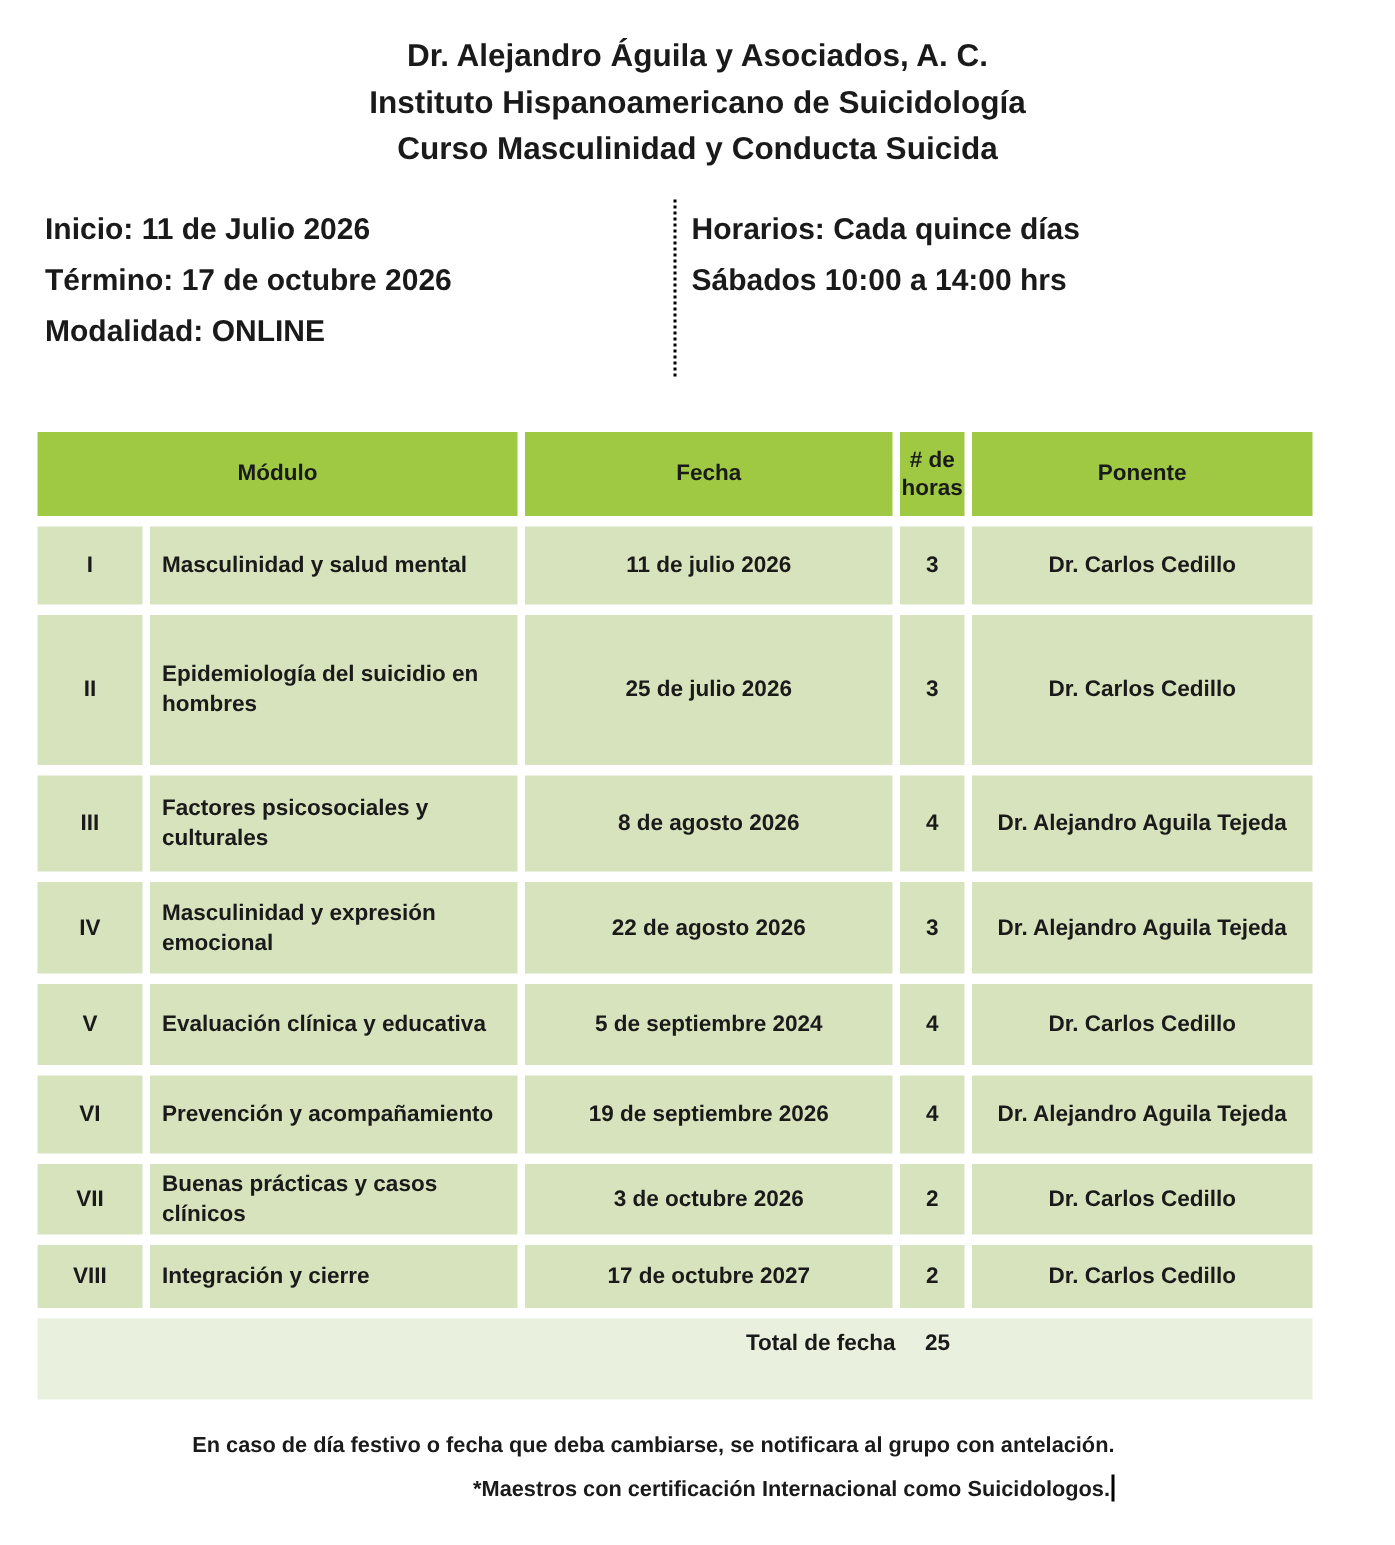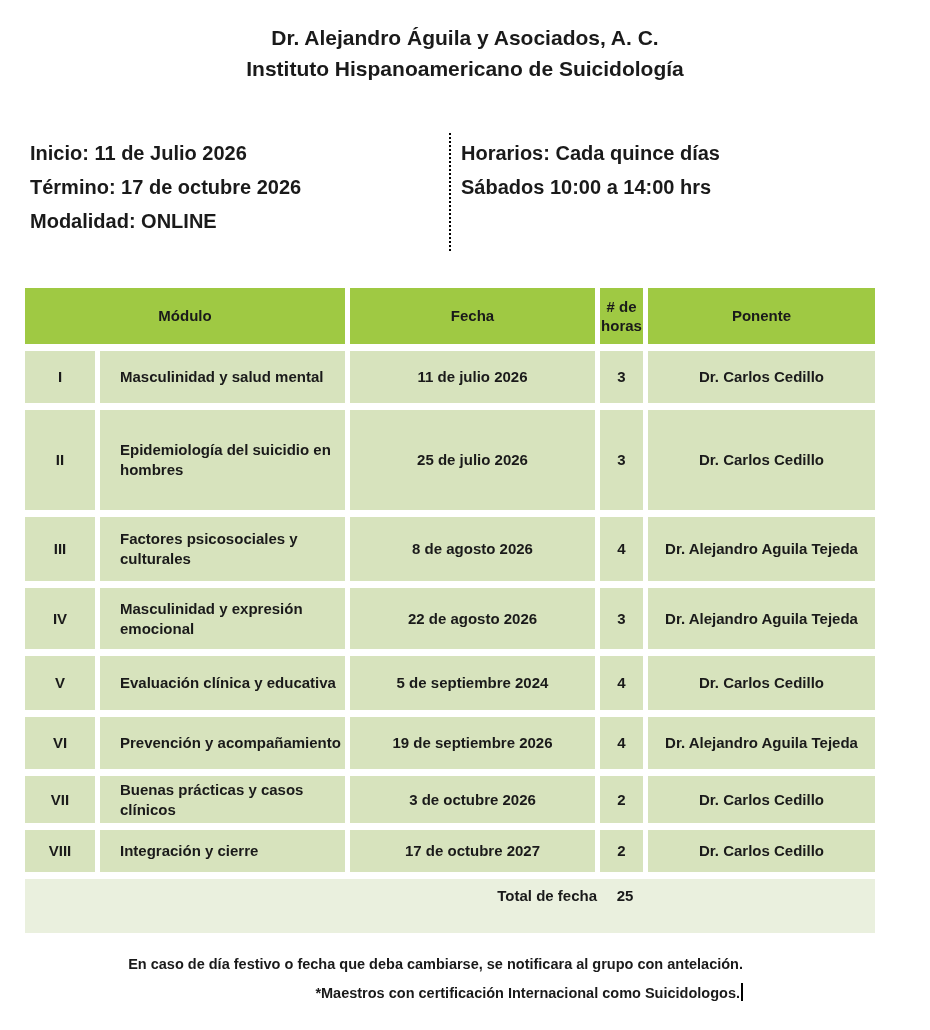--- a/index.html
+++ b/index.html
@@ -40,21 +40,21 @@
   .cell{
     display:flex;align-items:center;justify-content:center;
     text-align:center;background:var(--cell-green);
     line-height:20px;
   }
   .head{background:var(--header-green);}
   .head-modulo{grid-column:1 / 3;}
   .head-hours{white-space:pre;line-height:19px;}
   .module-cell{
     justify-content:flex-start;text-align:left;
-    padding-left:20px;white-space:pre;
+    padding-left:8px;white-space:pre;
   }
   .speaker-cell{white-space:nowrap;}
   .total-cell{
     grid-column:1 / -1;background:var(--total-green);
     position:relative;display:block;
   }
   .total-label{position:absolute;top:7px;right:278px;white-space:nowrap;}
   .total-value{position:absolute;top:7px;left:584px;width:32px;text-align:center;}
   
   .footer{
@@ -68,20 +68,21 @@
   }
 </style>
 </head>
 <body>
 
 <div>
 
   <div class="doc-title">
     <div>Dr. Alejandro Águila y Asociados, A. C.</div>
     <div>Instituto Hispanoamericano de Suicidología</div>
+    <div>Curso Masculinidad y Conducta Suicida</div>
   </div>
 
   <div class="info">
     <div class="info-left">
       <div>Inicio: 11 de Julio 2026</div>
       <div>Término: 17 de octubre 2026</div>
       <div>Modalidad: ONLINE</div>
     </div>
     <div class="info-divider"></div>
     <div class="info-right">

